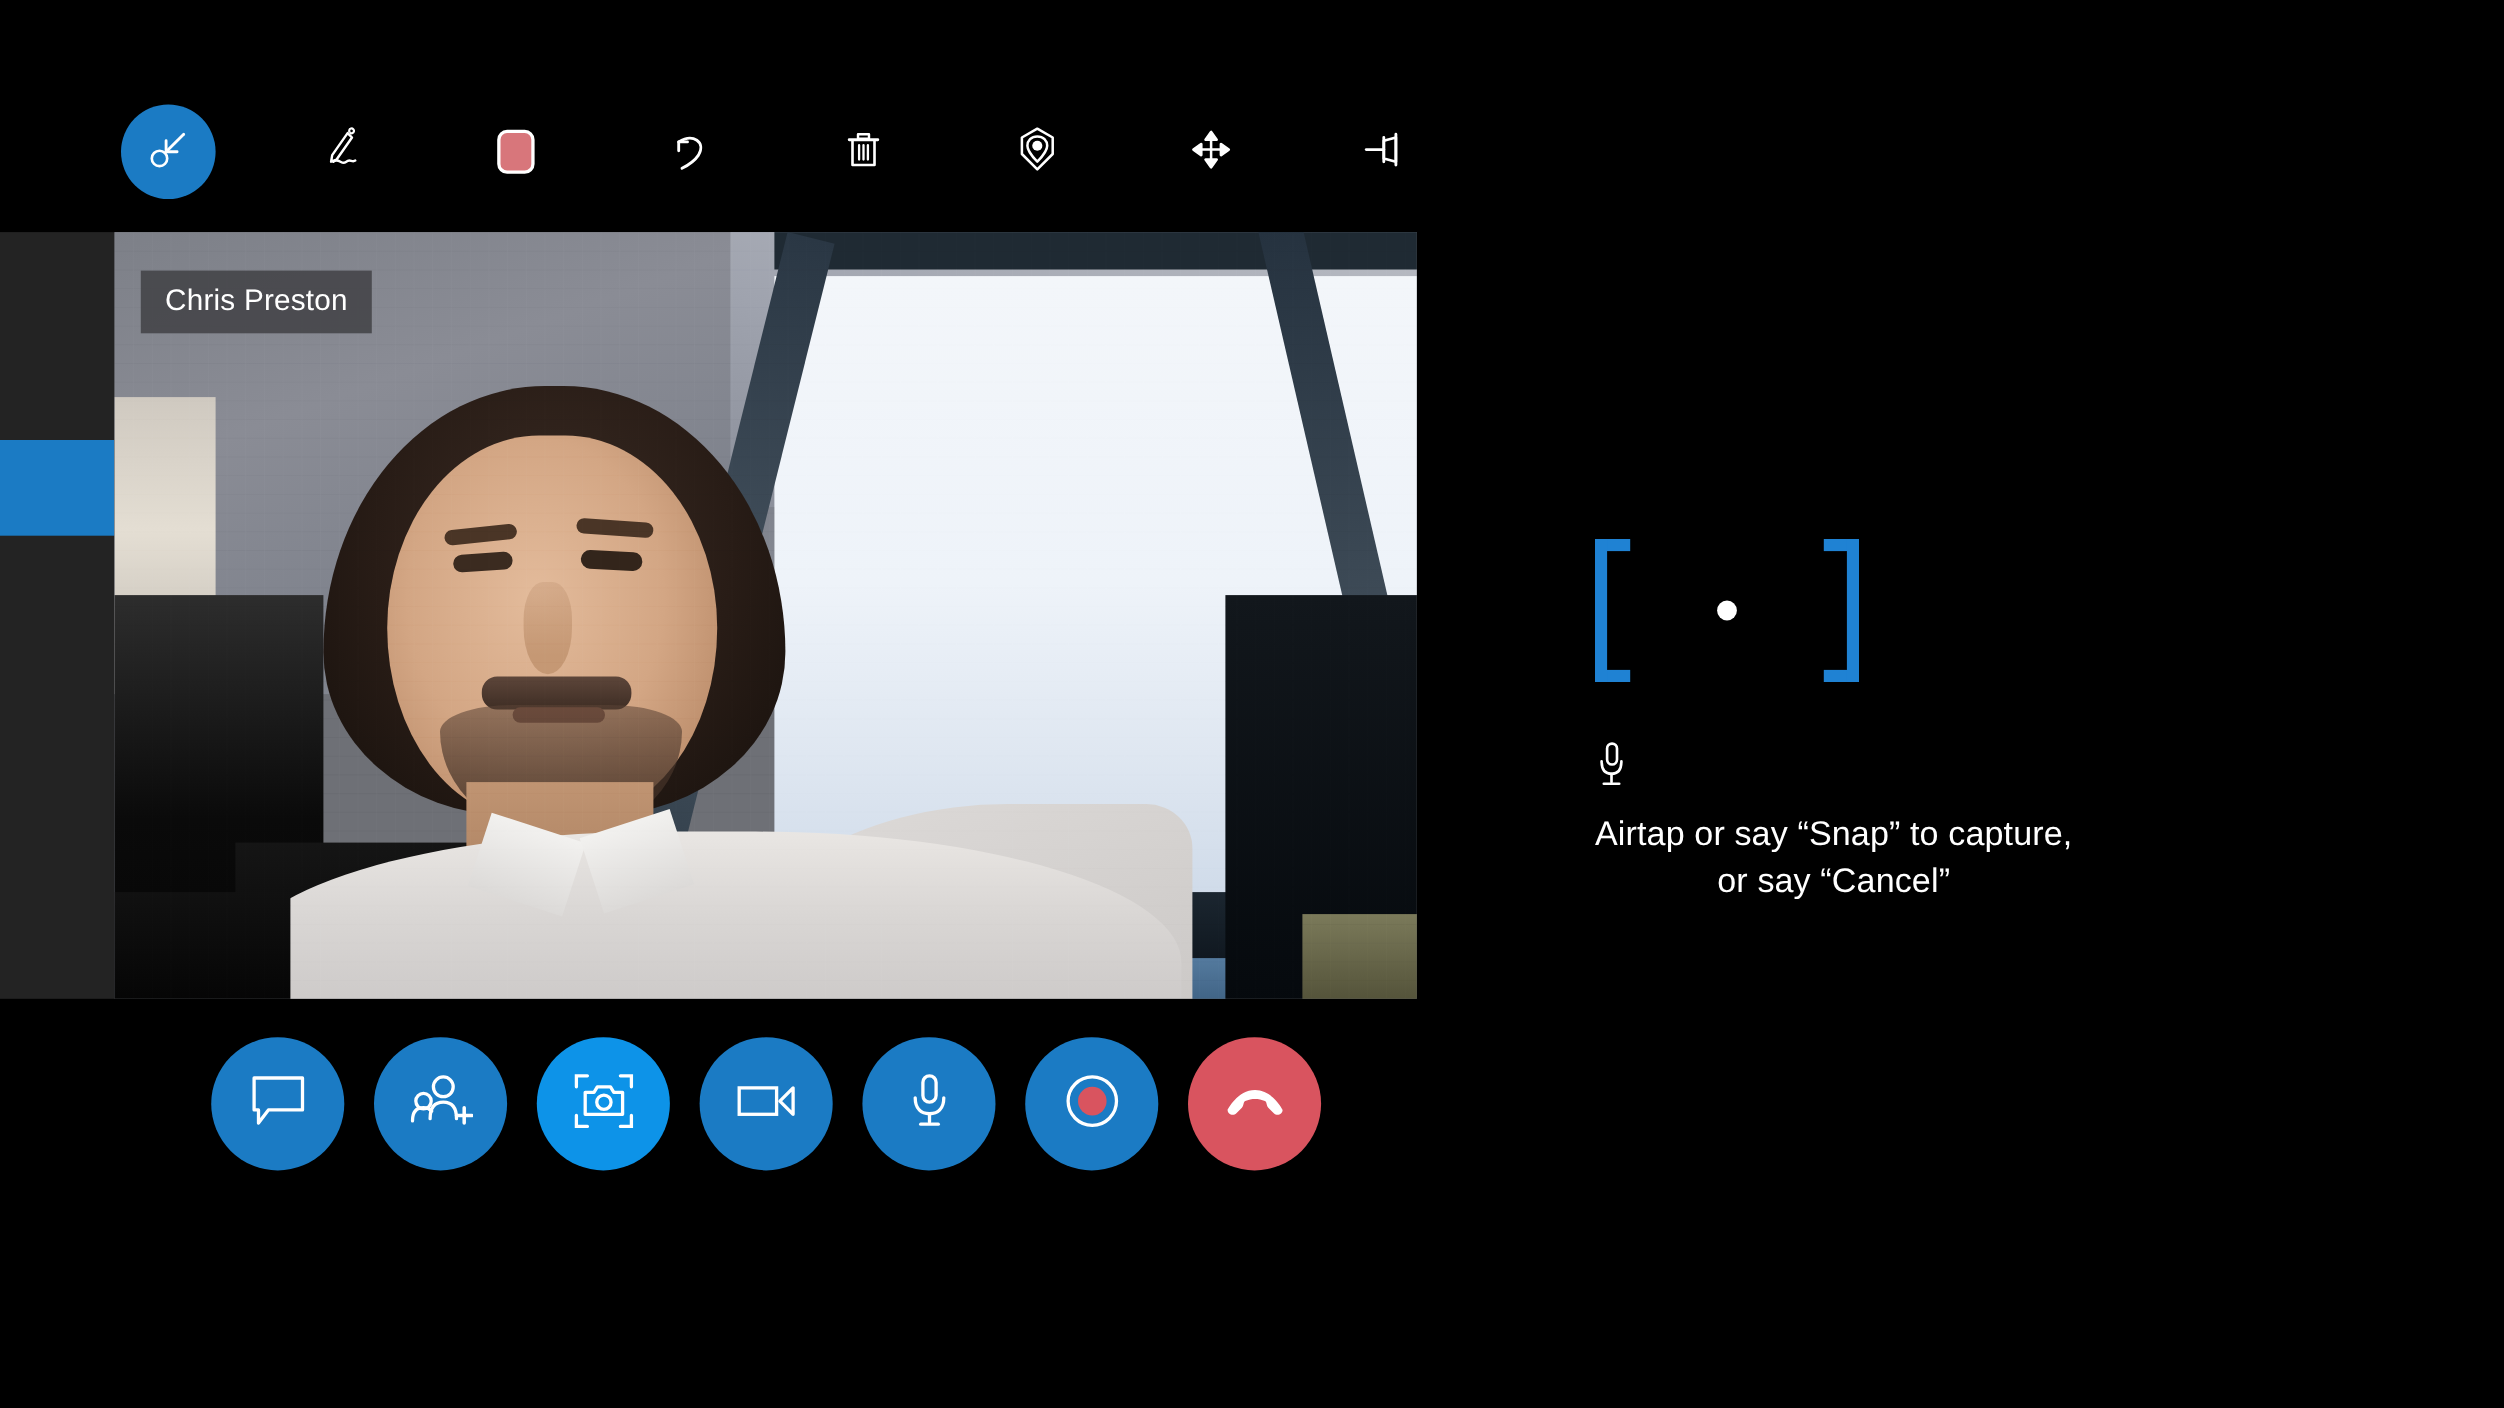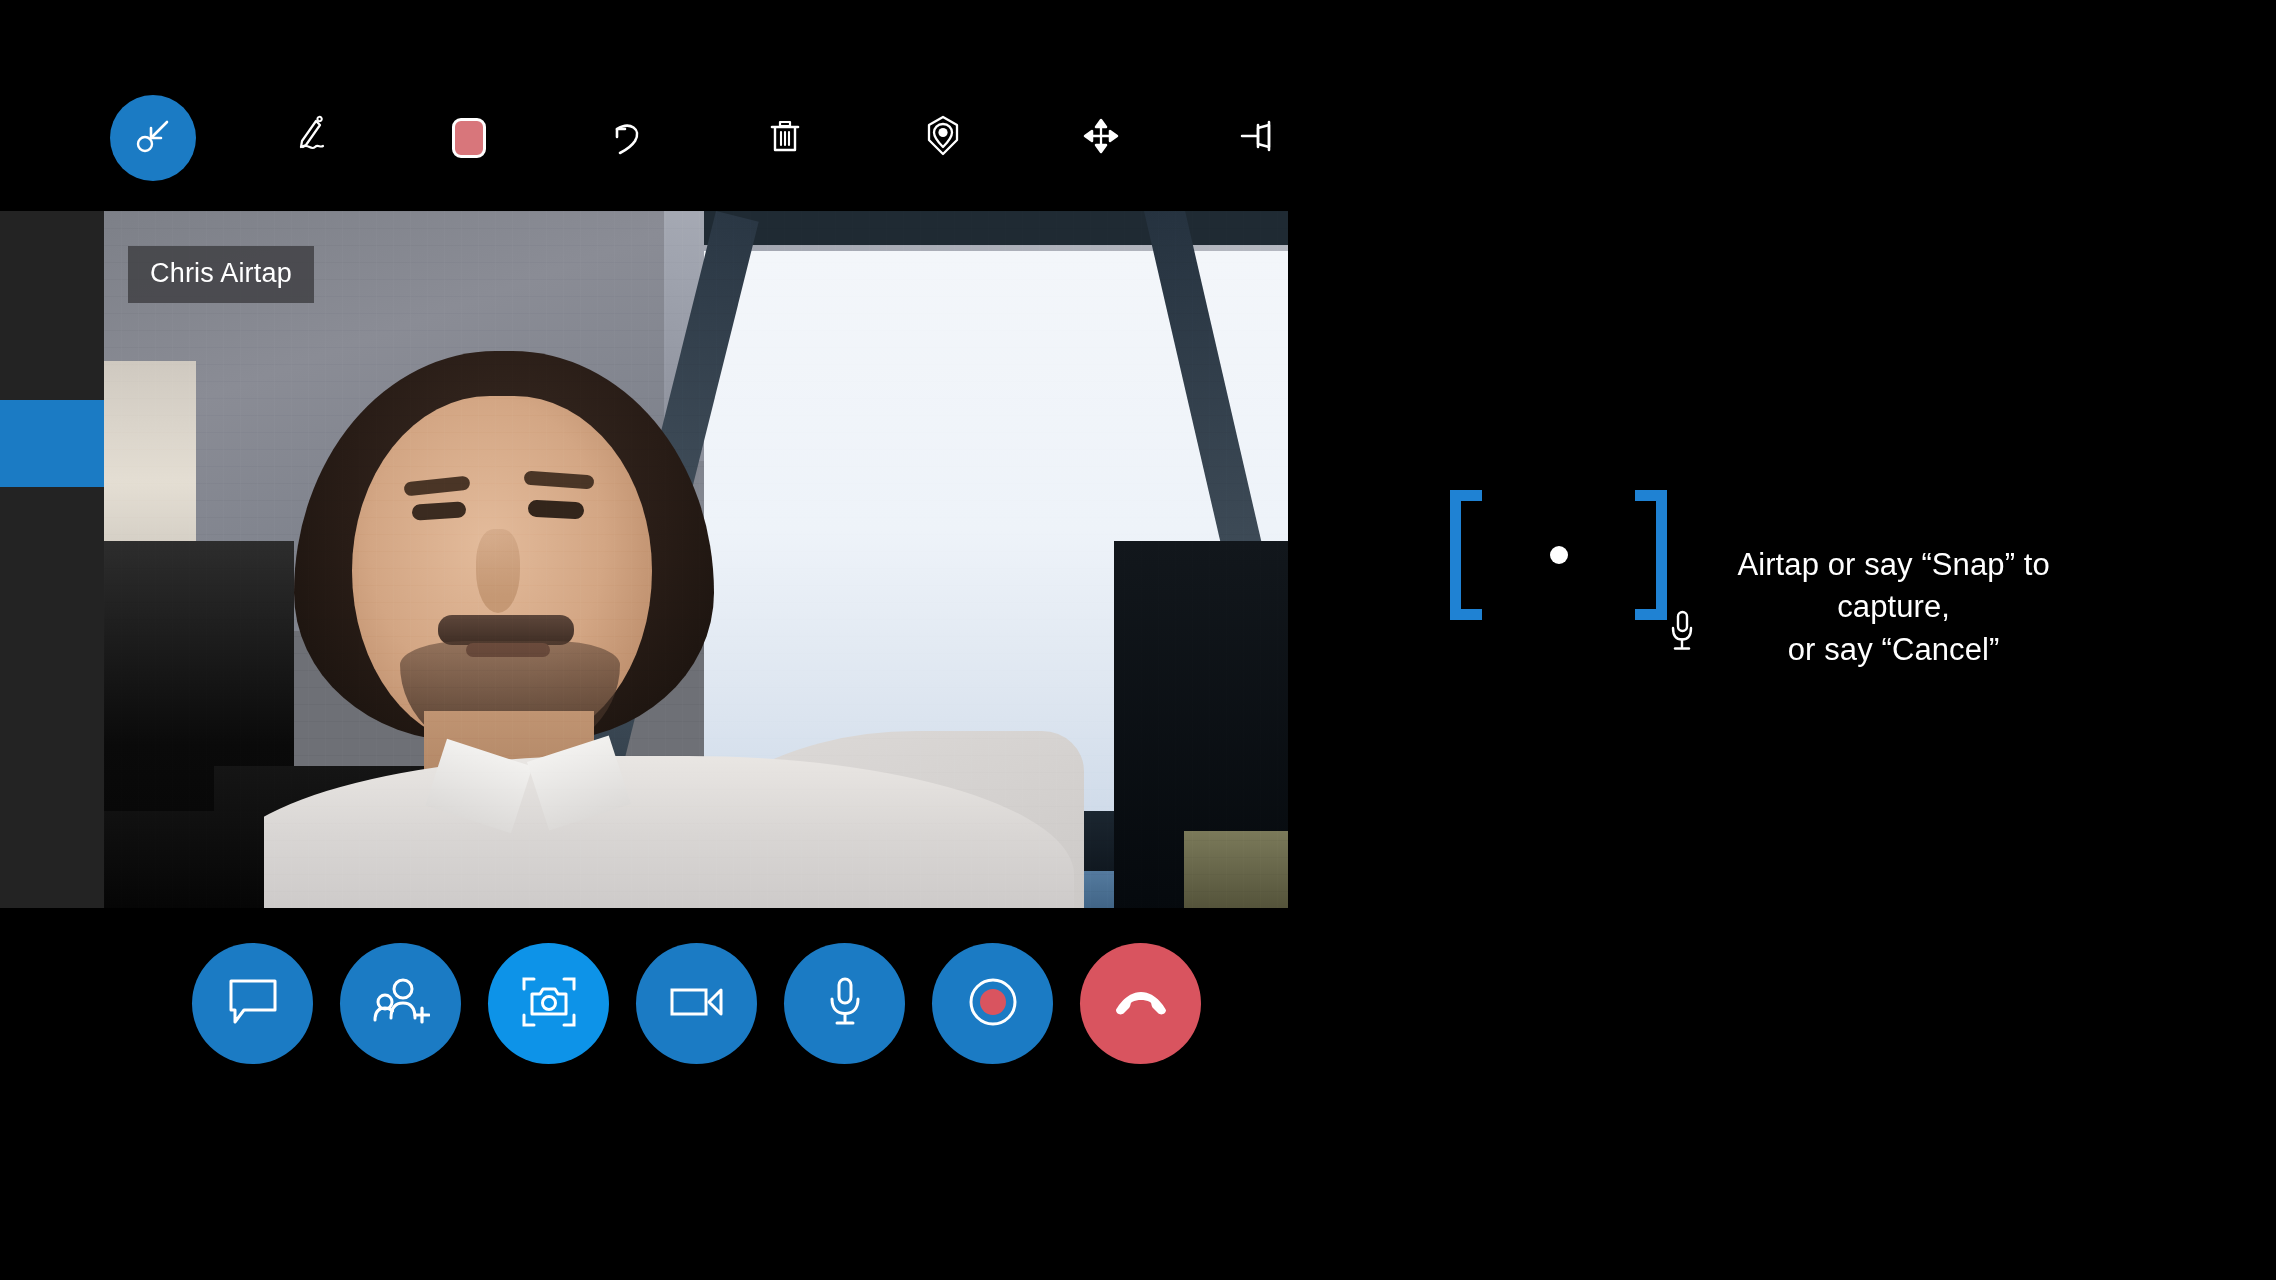--- a/index.html
+++ b/index.html
@@ -228,21 +228,22 @@
     white-space: nowrap;
   }
 
   
   #capture-overlay {
     position: absolute;
     left: 1450px;
     top: 490px;
     width: 640px;
     display: flex;
-    align-items: flex-end;
+    flex-direction: column;
+    align-items: flex-start;
   }
   #capture-frame {
     position: relative;
     width: 240px;
     height: 130px;
     margin-bottom: 52px;
   }
   .bracket {
     position: absolute;
     top: 0;
@@ -428,21 +429,21 @@
       <div class="scene-layer shirt-r"></div>
       <div class="scene-layer shirt"></div>
       <div class="scene-layer collar-l"></div>
       <div class="scene-layer collar-r"></div>
       <div class="scene-layer shoulder-dark"></div>
 
       <div id="pixelate-veil"></div>
     </div>
   </div>
 
-  <div id="name-plate">Chris Airtap</div>
+  <div id="name-plate">Chris Preston</div>
 
   <div id="capture-overlay">
 
     <div id="capture-frame">
       <div class="bracket left"></div>
       <div class="bracket right"></div>
       <div id="gaze-cursor"></div>
     </div>
 
     <div id="mic-indicator">

